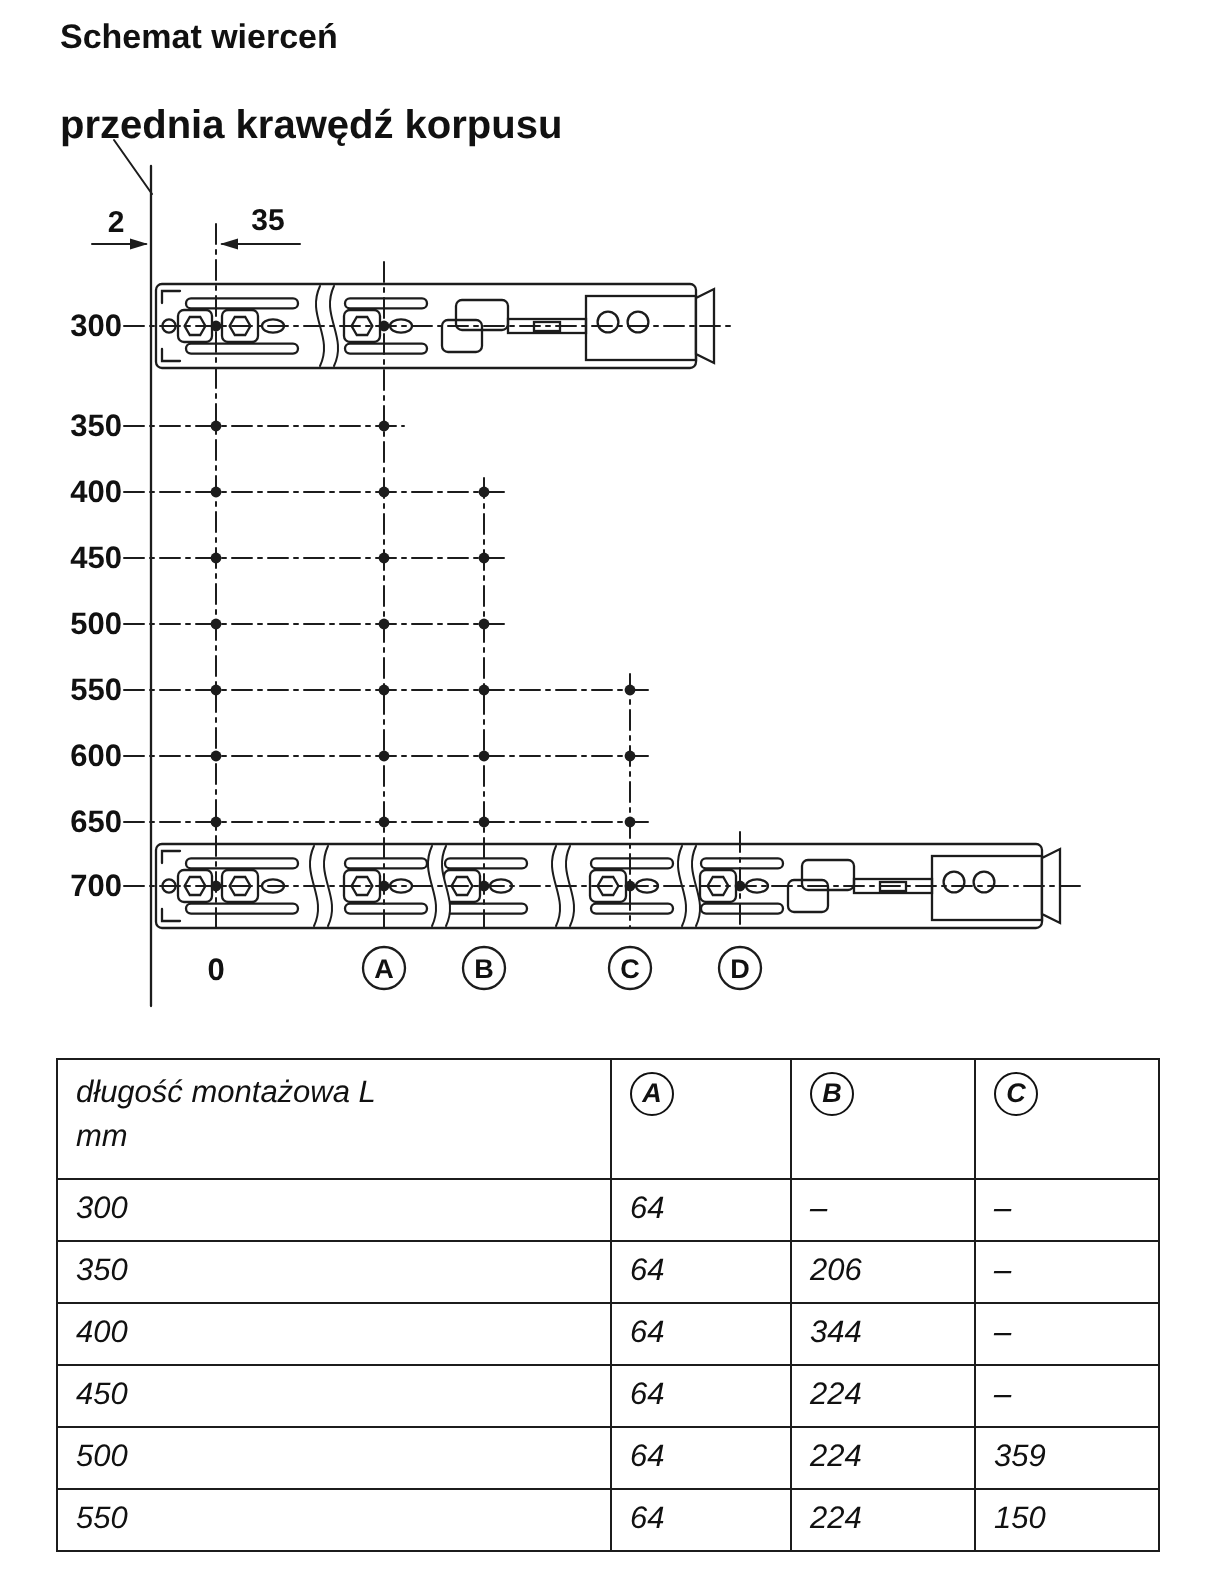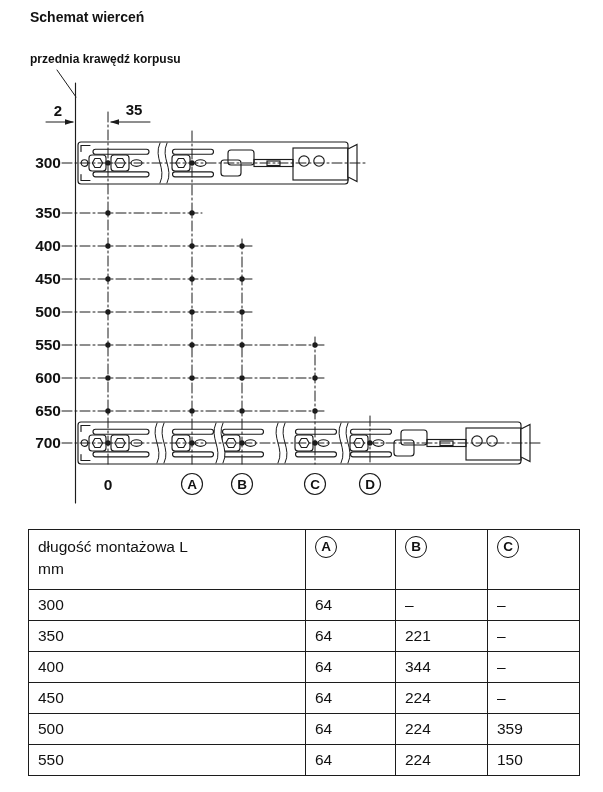--- a/index.html
+++ b/index.html
@@ -1,36 +1,36 @@
 <!DOCTYPE html>
 <html><head>
 <meta charset="utf-8">
 <style>
   body{margin:0;background:#888;}
   .page{position:relative;width:603px;height:792px;background:#fff;
         font-family:"Liberation Sans",sans-serif;color:#111;overflow:hidden;margin:0 auto;}
-  .title{position:absolute;left:30px;top:9px;font-size:14px;font-weight:bold;}
-  .edge-label{position:absolute;left:30px;top:52px;font-size:12px;font-weight:bold;}
+  .title{position:absolute;left:30px;top:9px;font-size:17px;font-weight:bold;}
+  .edge-label{position:absolute;left:30px;top:52px;font-size:20px;font-weight:bold;}
   svg.diagram{position:absolute;left:0;top:0;}
   
   .s  {stroke:#1c1c1c;stroke-width:1.15;fill:none;stroke-linecap:round;}
   .sw {stroke:#1c1c1c;stroke-width:1.15;fill:#ffffff;}
   .wf {fill:#ffffff;stroke:none;}
   .fillb{fill:#1c1c1c;stroke:none;}
   .dash{stroke-dasharray:10 3 2 3;stroke-width:1;}
   .thin{stroke-width:1;}
   text{fill:#111;}
   text.rl{font-weight:bold;font-size:15.5px;text-anchor:end;}
   text.cl0{font-weight:bold;font-size:15.5px;text-anchor:middle;}
   text.cl{font-weight:bold;font-size:13.5px;text-anchor:middle;}
   text.dim{font-weight:bold;font-size:15px;text-anchor:middle;}
   
   .tablewrap{position:absolute;left:28px;top:529px;width:551px;}
   table.drill{border-collapse:collapse;width:100%;table-layout:fixed;}
-  table.drill td{border:1px solid #1c1c1c;font-size:15.5px;padding:0 0 0 9px;}
+  table.drill td{border:1px solid #1c1c1c;font-size:15.5px;padding:0 0 0 9px;font-style:italic;}
   tr.hdr td{height:53px;vertical-align:top;padding-top:6px;}
   tr.datarow td{height:30px;vertical-align:middle;}
   .circ{display:inline-block;width:20px;height:20px;border:1.5px solid #111;border-radius:50%;
         text-align:center;line-height:20px;font-weight:bold;font-size:13.5px;}
   .hline{line-height:1.45;}
 </style>
 </head>
 <body>
 
 <div class="page">
@@ -204,21 +204,21 @@
         </tr>
       <tr class="datarow">
             <td>300</td>
             <td>64</td>
             <td>–</td>
             <td>–</td>
           </tr>
           <tr class="datarow">
             <td>350</td>
             <td>64</td>
-            <td>221</td>
+            <td>206</td>
             <td>–</td>
           </tr>
           <tr class="datarow">
             <td>400</td>
             <td>64</td>
             <td>344</td>
             <td>–</td>
           </tr>
           <tr class="datarow">
             <td>450</td>

